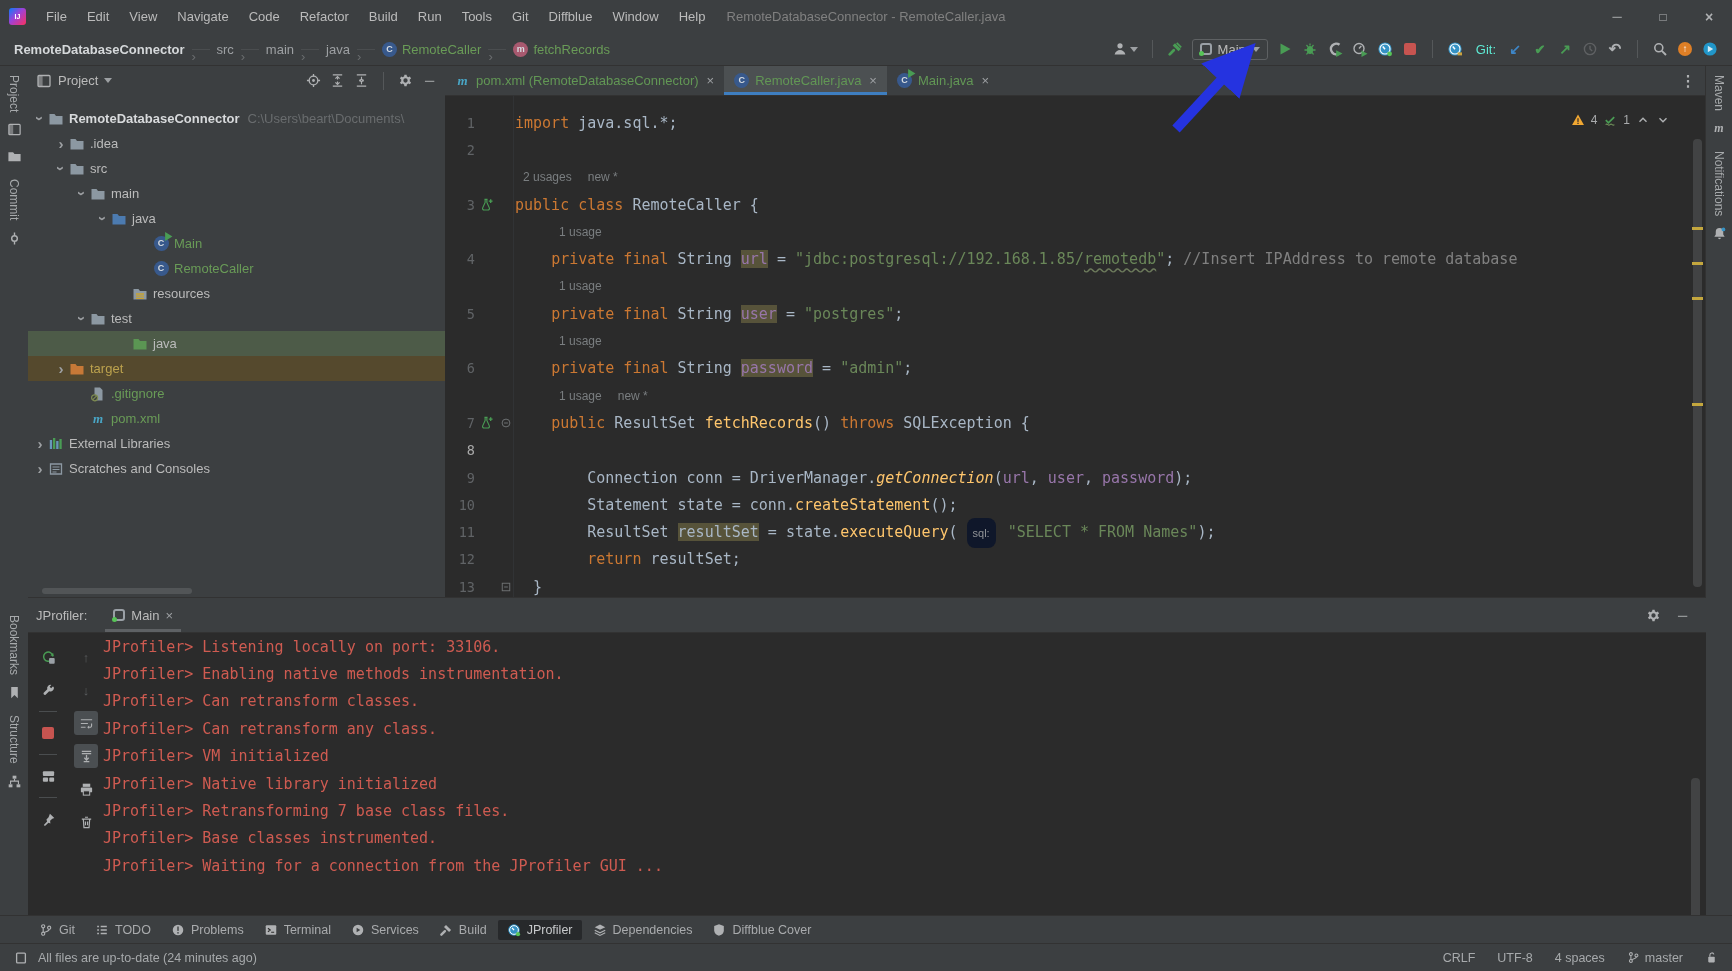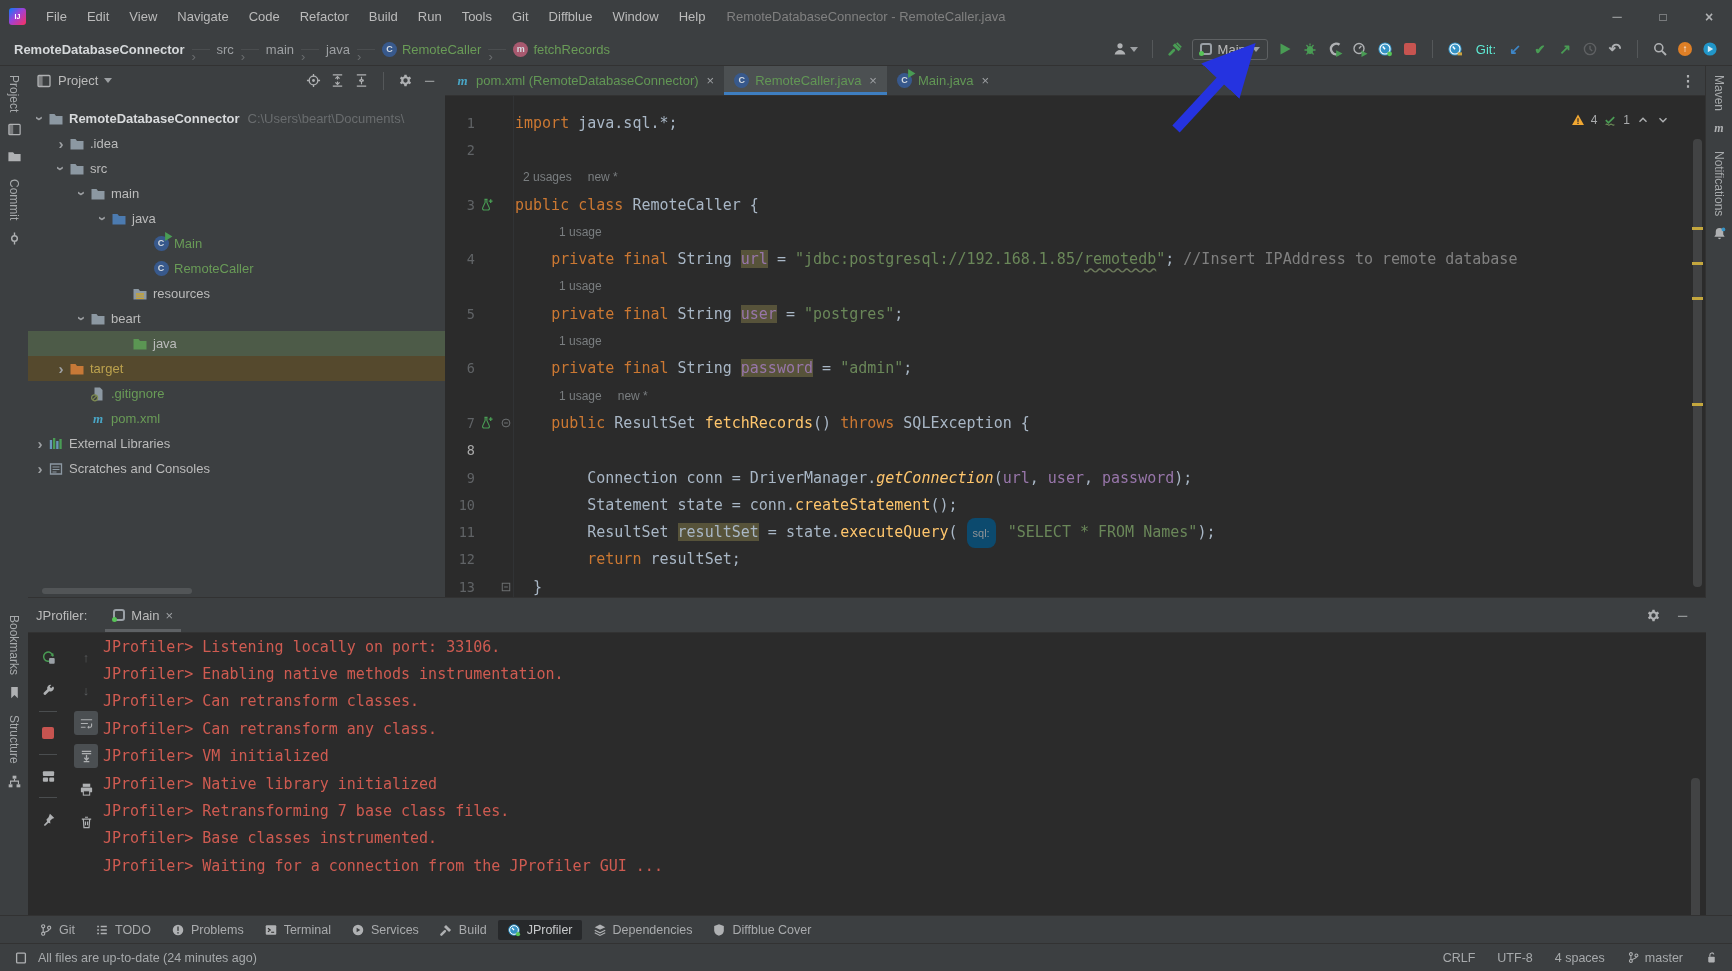--- a/index.html
+++ b/index.html
@@ -78,21 +78,21 @@
   .gf{width:18px;display:flex;justify-content:center;flex:none}
   .gf .ic{width:12px;height:12px}
   .ctext{margin-left:0}
   .hintrow{height:27.3px;display:flex;align-items:center;font:12px "Liberation Sans",sans-serif;color:#7A7E80}
   .hintrow span{margin-right:16px}
   .k{color:#CC7832}.d{color:#A9B7C6}.s{color:#6A8759}.c{color:#808080}.f{color:#9876AA}
   .m{color:#FFC66D}.mi{color:#FFC66D;font-style:italic}
   .su{color:#6A8759;text-decoration:underline wavy #6C7A5B;text-underline-offset:3px}
   .hl{color:#9876AA;background:#57533A}
   .hv{color:#A9B7C6;background:#57533A}
-  .tag{background:#0c4a6e;color:#909396;font:11px "Liberation Sans",sans-serif;border-radius:8px;padding:9px 6px;margin-right:3px}
+  .tag{background:#0f172a;color:#909396;font:11px "Liberation Sans",sans-serif;border-radius:8px;padding:9px 6px;margin-right:3px}
   .inspect{position:absolute;top:47px;right:36px;display:flex;align-items:center;gap:6px;color:#A9ABAD;font-size:12px}
   .inspect .ic{width:14px;height:14px}
   .escroll{position:absolute;right:4px;top:73px;width:9px;height:448px;background:#55585A;opacity:.55;border-radius:4px}
   .emark{position:absolute;right:3px;width:11px;height:3px;background:#C4A73E}
   
   .console{position:absolute;left:28px;top:597px;width:1678px;height:318px;background:#2B2B2B;border-top:1px solid #323232}
   .chead{height:34px;background:#3C3F41;display:flex;align-items:center;padding:0 8px;border-bottom:1px solid #323232}
   .clabel{color:#BBBBBB;margin-right:18px}
   .ctab{display:flex;align-items:center;gap:6px;color:#BBBBBB;padding:0 8px;height:100%;position:relative;box-shadow:inset 0 -3px 0 #5E6164}
   .ctab .x{color:#9DA0A3}
@@ -522,21 +522,21 @@
         </div>
         <div class="trow " style="padding-left: 46px;">
           <span class="tchvbox">
             <span class="tchv exp">›</span>
           </span>
           <span class="ic" style="width: 16px; height: 16px;">
             <svg viewBox="0 0 16 16">
               <path d="M1.5 3h5L8 5h6.5v8.5h-13z" fill="#8C98A2"></path>
             </svg>
           </span>
-          <span class="tlabel ">beart</span>
+          <span class="tlabel ">test</span>
         </div>
         <div class="trow sel-green" style="padding-left: 88px;">
           <span class="tchvbox"></span>
           <span class="ic" style="width: 16px; height: 16px;">
             <svg viewBox="0 0 16 16">
               <path d="M1.5 3h5L8 5h6.5v8.5h-13z" fill="#5B9653"></path>
             </svg>
           </span>
           <span class="tlabel ">java</span>
         </div>

